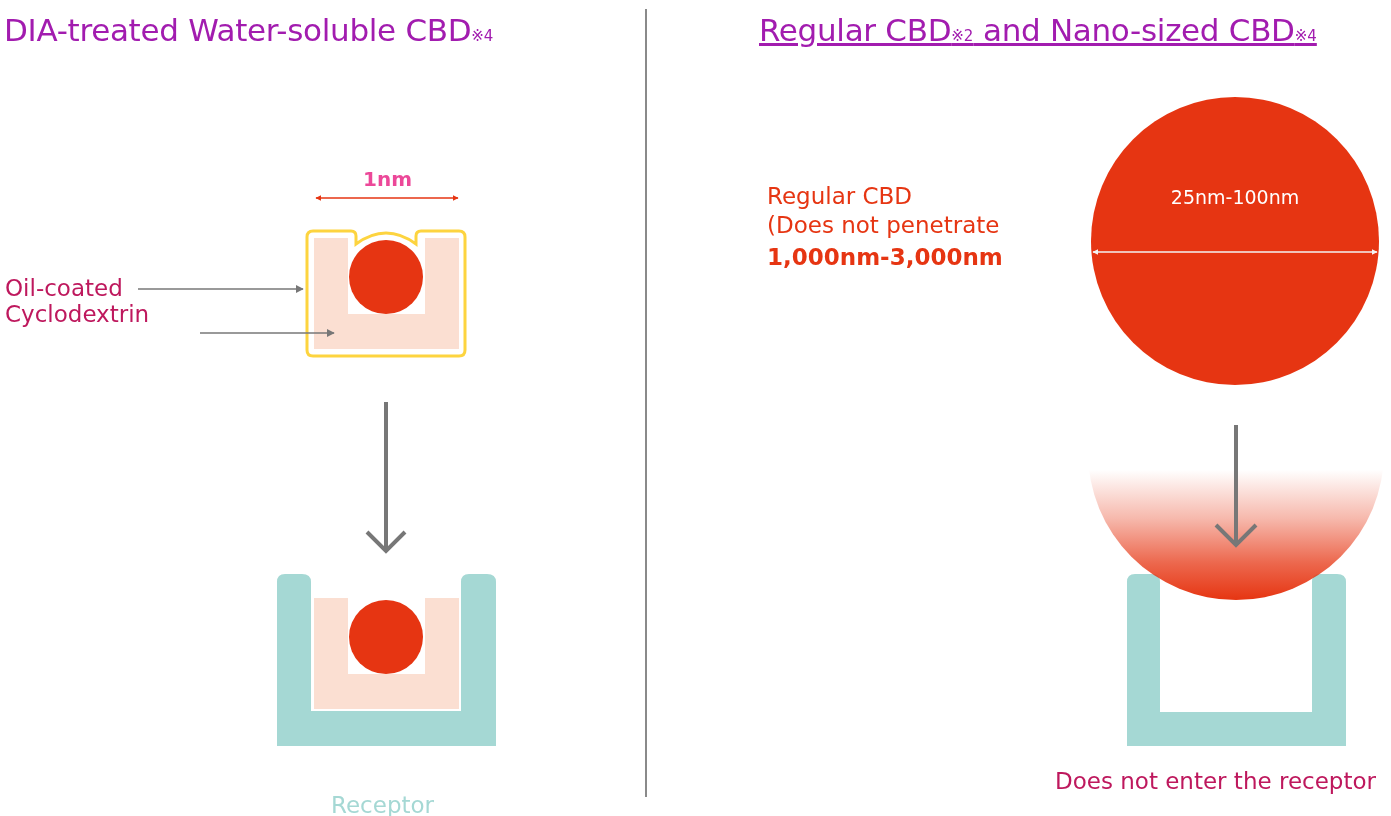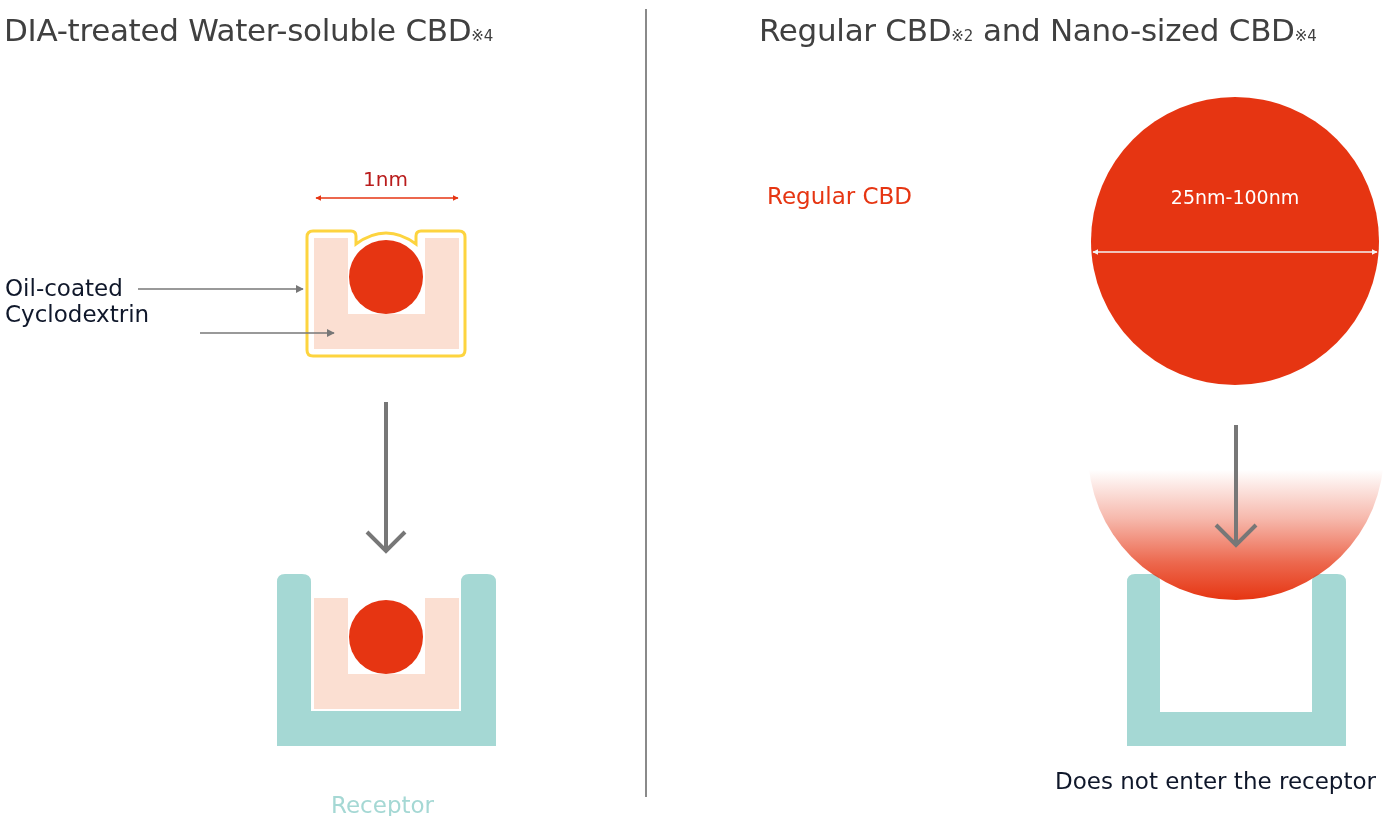--- a/index.html
+++ b/index.html
@@ -1,38 +1,38 @@
 <!DOCTYPE html>
 <html><head>
 <meta charset="utf-8">
 <style>
   html, body { margin: 0; padding: 0; background: #ffffff; }
   body { width: 1391px; height: 816px; position: relative; overflow: hidden;
          font-family: "DejaVu Sans", "Liberation Sans", sans-serif; }
   .abs { position: absolute; }
-  .title { color: #404040; font-size: 31px; white-space: nowrap; letter-spacing: -0.3px; }
+  .title { color: #a21caf; font-size: 31px; white-space: nowrap; letter-spacing: -0.3px; }
   .title .note { font-size: 15px; letter-spacing: 0; }
   .divider { position: absolute; left: 645px; top: 9px; width: 2px; height: 788px; background: #8a8a8a; }
-  .label-gray { color: #0f172a; font-size: 23px; white-space: nowrap; }
+  .label-gray { color: #be185d; font-size: 23px; white-space: nowrap; }
   .label-red { color: #e63512; font-size: 23px; line-height: 29px; white-space: nowrap; }
   .label-red-b { color: #e63512; font-size: 23px; font-weight: bold; white-space: nowrap; }
   .label-teal { color: #a5d8d4; font-size: 23px; white-space: nowrap; }
-  .nm-label { color: #b91c1c; font-size: 20px; white-space: nowrap; }
+  .nm-label { color: #ec4899; font-size: 20px; white-space: nowrap; font-weight: bold; }
   .in-circle { color: #ffffff; font-size: 22px; white-space: nowrap; text-align: center; }
   .in-circle .sub { font-size: 19px; }
   svg { position: absolute; left: 0; top: 0; overflow: visible; }
 </style>
 </head>
 <body>
 
 <div class="abs title" style="left:4px; top:12px;">
   <span>DIA-treated Water-soluble CBD</span><span class="note">※4</span>
 </div>
 
-<div class="abs title" style="left:759px; top:12px;">
+<div class="abs title" style="left:759px; top:12px;text-decoration:underline;">
   <span>Regular CBD</span><span class="note">※2</span><span> and Nano-sized CBD</span><span class="note">※4</span>
 </div>
 
 <div class="divider"></div>
 
 <svg width="1391" height="816">
   <defs>
     <linearGradient id="fadeRed" x1="0" y1="0" x2="0" y2="1">
       <stop offset="0" stop-color="#e63512" stop-opacity="0"></stop>
       <stop offset="0.12" stop-color="#e63512" stop-opacity="0"></stop>
@@ -83,19 +83,21 @@
   </g>
 </svg>
 
 <div class="abs nm-label" style="left:363px; top:167px;">1nm</div>
 <div class="abs label-gray" style="left:5px; top:275px;">Oil-coated</div>
 <div class="abs label-gray" style="left:5px; top:301px;">Cyclodextrin</div>
 <div class="abs label-teal" style="left:331px; top:768px;margin-top:24px;">Receptor</div>
 
 <div class="abs" style="left:767px; top:182px;">
   <div class="label-red">Regular CBD</div>
+  <div class="label-red">(Does not penetrate</div>
+  <div class="label-red-b" style="margin-top:4px;">1,000nm-3,000nm</div>
 </div>
 
 <div class="abs in-circle" style="left:1091px; top:186px; width:288px;">
   <div class="sub">25nm-100nm</div>
 </div>
 
 <div class="abs label-gray" style="left:1055px; top:768px;">Does not enter the receptor</div>
 
 </body></html>

